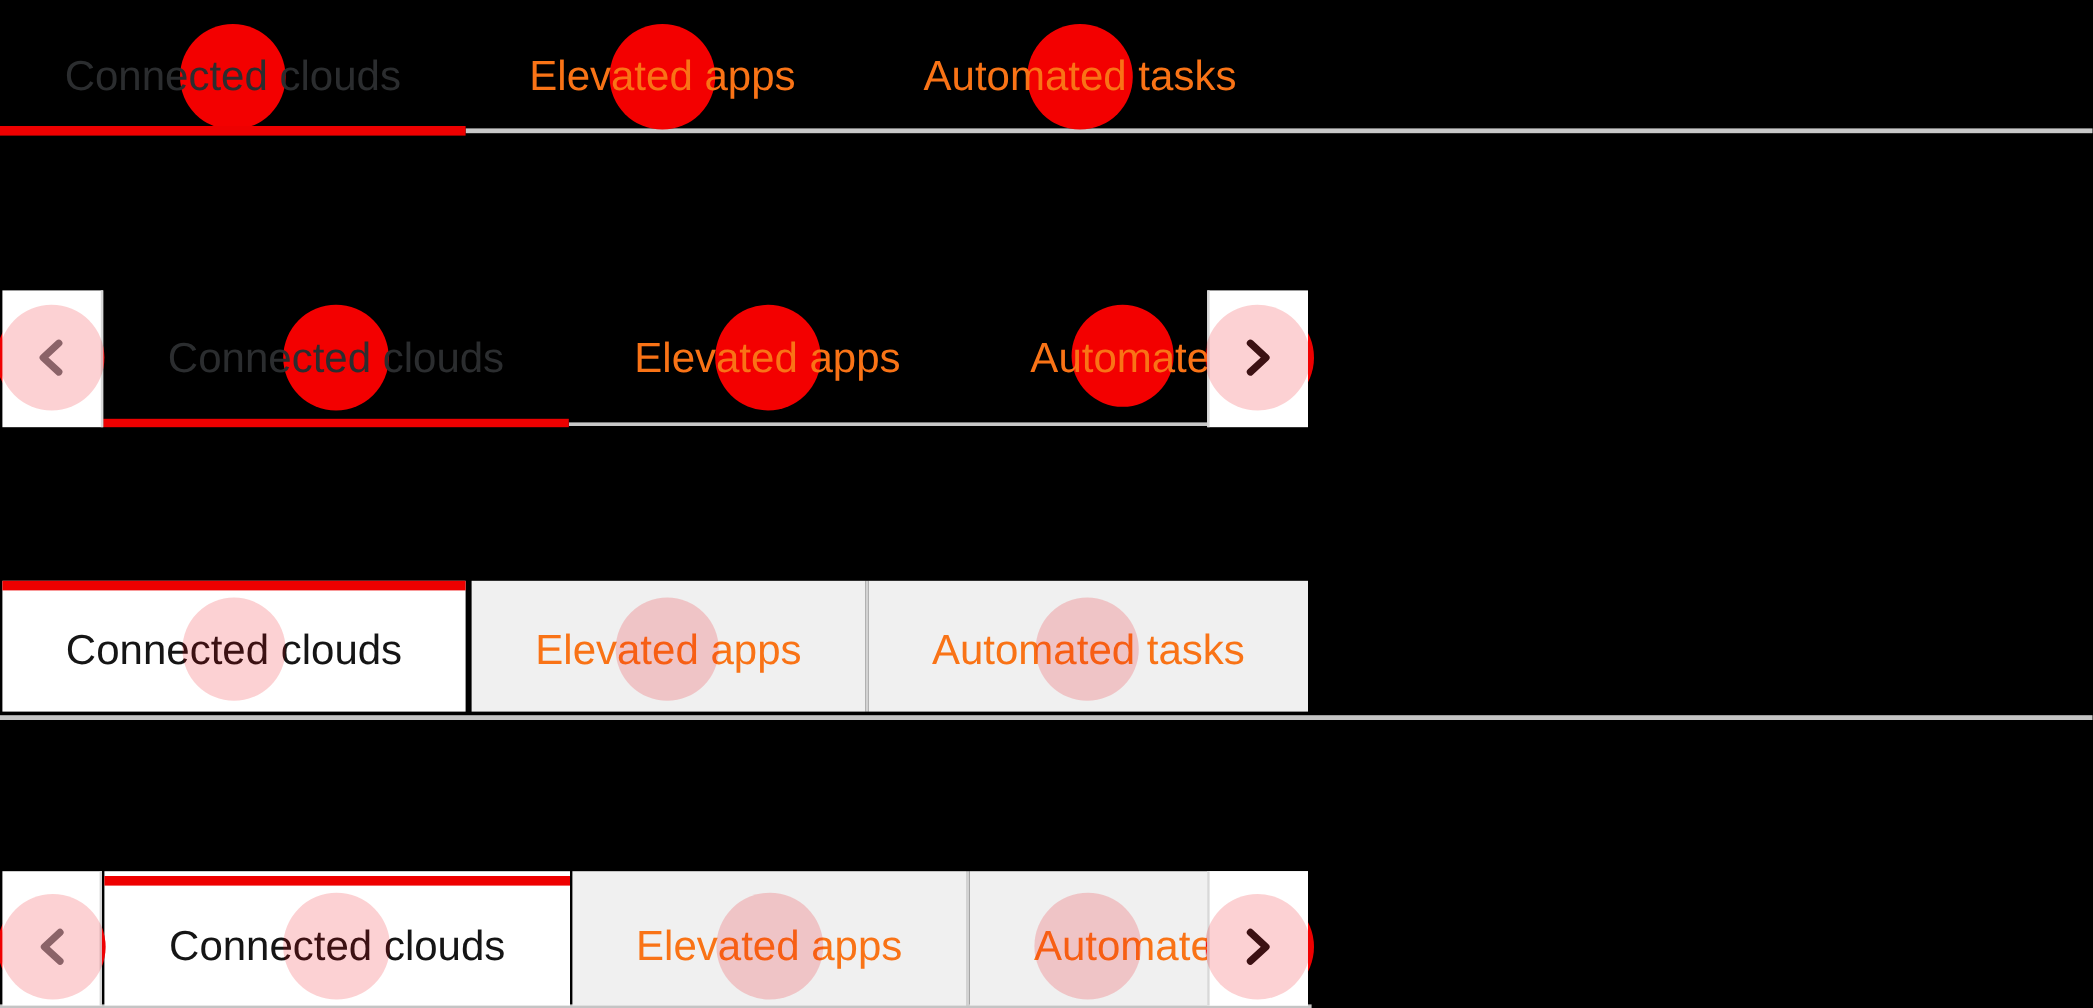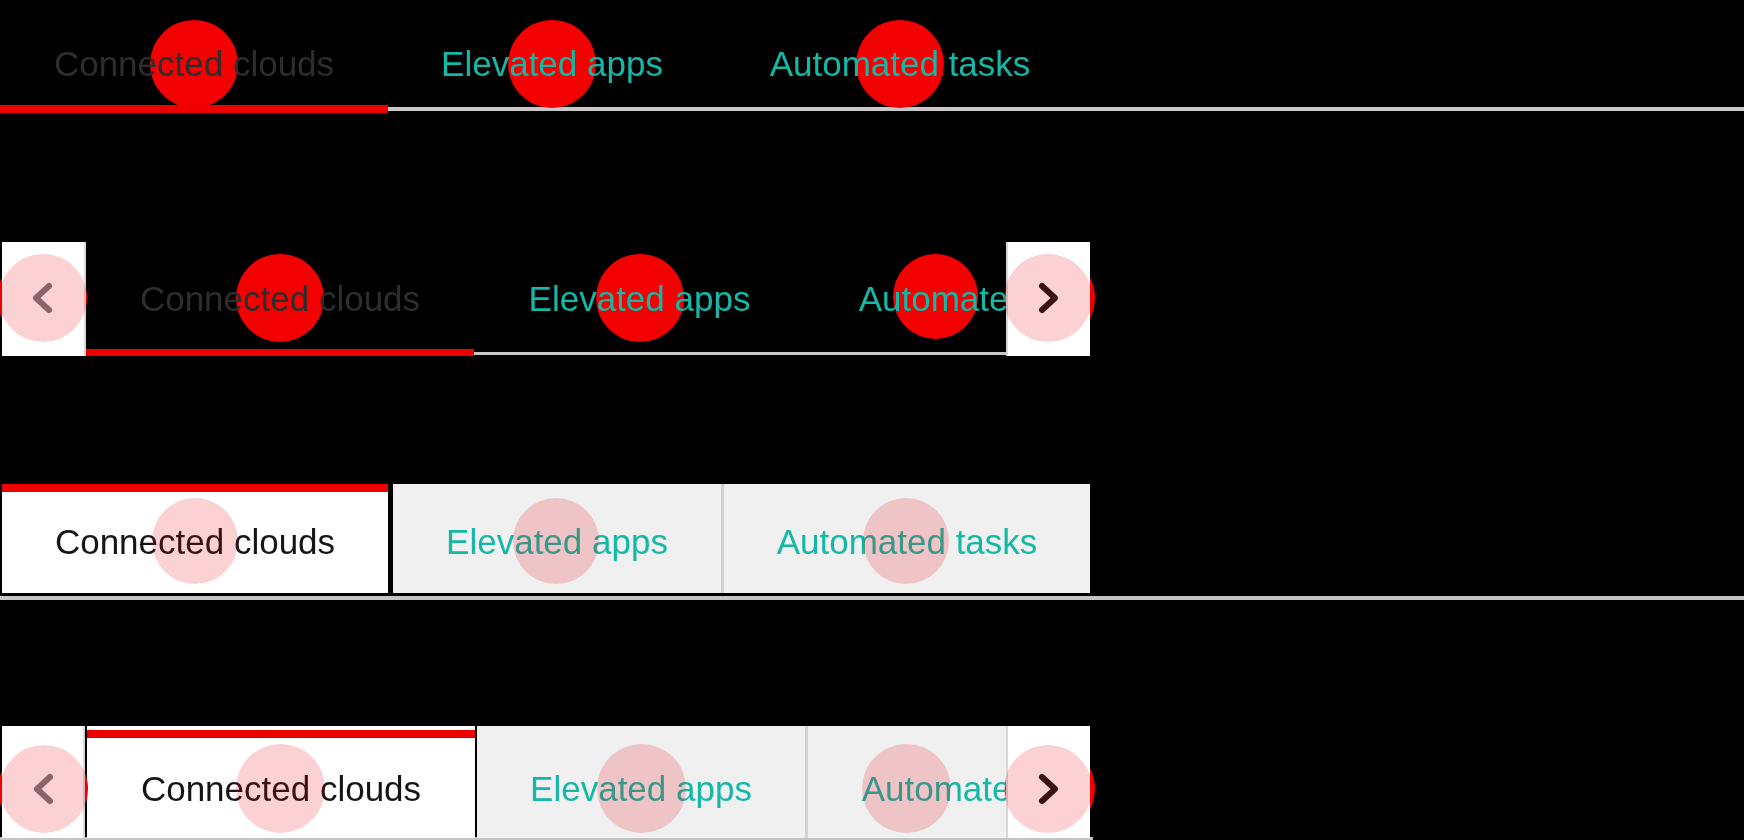--- a/index.html
+++ b/index.html
@@ -7,21 +7,21 @@
          font-family:"Liberation Sans",sans-serif;font-size:35px;}
   .abs{position:absolute;}
   .circle{position:absolute;border-radius:50%;}
   .touch-red{background:#f30000;z-index:1;}
   .touch-pink{background:rgba(238,0,10,0.18);z-index:5;}
   .tab{position:absolute;display:flex;align-items:center;justify-content:center;
        white-space:nowrap;box-sizing:border-box;background:transparent;border:0;padding:0;cursor:pointer;}
   .tab .lbl{position:relative;z-index:3;}
   .active-dark .lbl{color:#2b2d2f;}
   .active-box .lbl{color:#151515;}
-  .inactive .lbl{color:#14b8a6;}
+  .inactive .lbl{color:#f97316;}
   .bar-red{background:#ee0000;z-index:2;}
   .line-gray{background:#c8c8c8;z-index:0;}
   .boxbg{background:#f0f0f0;z-index:0;}
   .whitebg{background:#ffffff;z-index:0;}
   .scrollbtn{position:absolute;background:#fff;z-index:3;border:0;padding:0;cursor:pointer;box-sizing:border-box;}
   .btn-border-r{border-right:2px solid #d8d8d8;}
   .btn-border-l{border-left:2px solid #d8d8d8;}
   .chev{position:absolute;z-index:4;}
   .sep{background:#d2d2d2;z-index:2;}
   .clipbox{position:absolute;overflow:hidden;z-index:2;}

